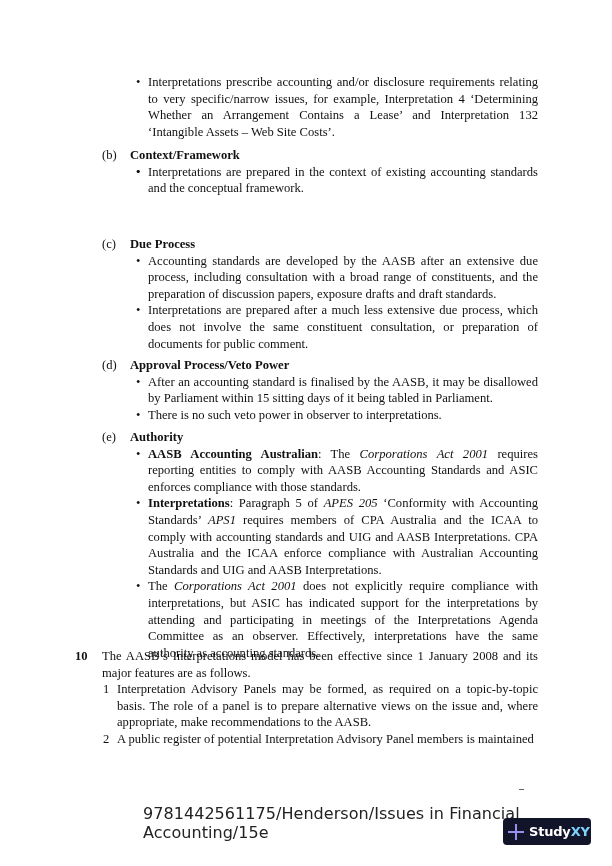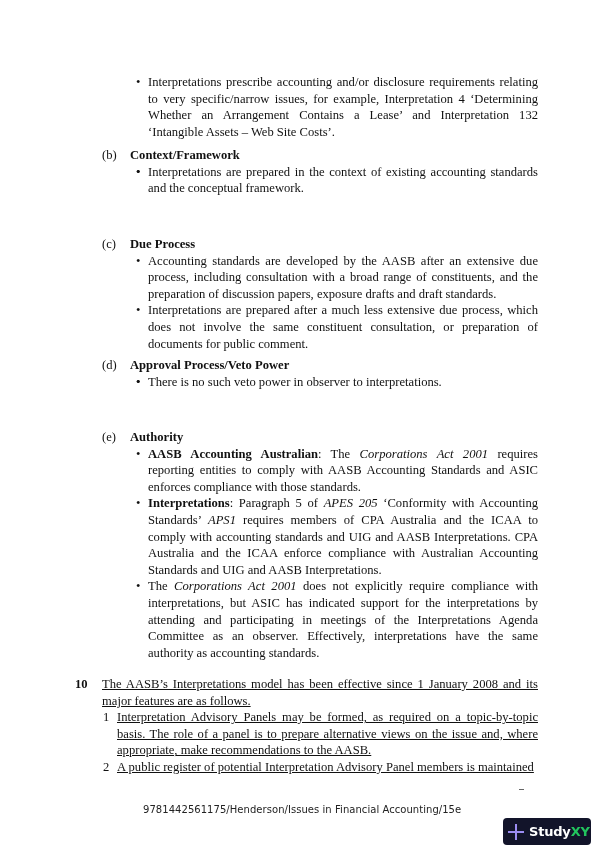--- a/index.html
+++ b/index.html
@@ -12,33 +12,33 @@
     .bullet-item { position: relative; padding-left: 148px; padding-right: 74px; text-align: justify; line-height: 16.6px; }
     .bullet-item .dot { position: absolute; left: 136px; top: 0; width: 8px; }
     .section-head { position: relative; padding-left: 130px; line-height: 16.6px; font-weight: bold; }
     .section-head .label { position: absolute; left: 102px; top: 0; font-weight: normal; }
     .para10 { position: relative; padding-left: 102px; padding-right: 74px; text-align: justify; line-height: 16.6px; }
     .para10 .num { position: absolute; left: 75px; top: 0; font-weight: bold; }
     .num-item { position: relative; padding-left: 117px; padding-right: 74px; text-align: justify; line-height: 16.6px; }
     .num-item .n { position: absolute; left: 103px; top: 0; }
     .footer-text {
       position: absolute; left: 143px; top: 804px; font-family: "DejaVu Sans", "Liberation Sans", sans-serif;
-      font-size: 10px; color: #222; letter-spacing: 0.05px;
+      font-size: 16px; color: #222; letter-spacing: 0.05px;
     }
     .footer-dash { position: absolute; left: 519px; top: 789px; width: 5px; height: 1px; background: #666; }
     .logo {
       position: absolute; left: 503px; top: 818px; width: 88px; height: 27px; background: #12142a;
       border-radius: 4px; display: flex; align-items: center; padding-left: 5px; box-sizing: border-box;
     }
     .logo .plus { width: 16px; height: 16px; position: relative; margin-right: 5px; }
     .logo .plus::before, .logo .plus::after { content: ""; position: absolute; background: #9b8cf2; }
     .logo .plus::before { left: 7px; top: 0; width: 2px; height: 16px; }
     .logo .plus::after { left: 0; top: 7px; width: 16px; height: 2px; }
     .logo .brand { font-family: "DejaVu Sans", "Liberation Sans", sans-serif; font-weight: bold; font-size: 13px; color: #ffffff; letter-spacing: -0.2px; }
-    .logo .brand .xy { color: #22c55e; }
+    .logo .brand .xy { color: #7dd3fc; }
     i { font-style: italic; }
     b { font-weight: bold; }
   </style>
 </head>
 <body>
 
 <div class="page">
 
   <div class="block" style="top:74px;">
     <div class="bullet-item">
@@ -76,20 +76,21 @@
     </div>
   </div>
 
   <div class="block" style="top:357px;">
     <div class="section-head">
       <span class="label">(d)</span>
       <span>Approval Process/Veto Power</span>
     </div>
     <div class="bullet-item">
       <span class="dot">•</span>
+      <span>After an accounting standard is finalised by the AASB, it may be disallowed by Parliament within 15 sitting days of it being tabled in Parliament.</span>
     </div>
     <div class="bullet-item">
       <span class="dot">•</span>
       <span>There is no such veto power in observer to interpretations.</span>
     </div>
   </div>
 
   <div class="block" style="top:429px;">
     <div class="section-head">
       <span class="label">(e)</span>
@@ -102,21 +103,21 @@
     <div class="bullet-item">
       <span class="dot">•</span>
       <b>Interpretations</b><span>: Paragraph 5 of </span><i>APES 205</i><span> ‘Conformity with Accounting Standards’ </span><i>APS1</i><span> requires members of CPA Australia and the ICAA to comply with accounting standards and UIG and AASB Interpretations. CPA Australia and the ICAA enforce compliance with Australian Accounting Standards and UIG and AASB Interpretations.</span>
     </div>
     <div class="bullet-item">
       <span class="dot">•</span>
       <span>The </span><i>Corporations Act 2001</i><span> does not explicitly require compliance with interpretations, but ASIC has indicated support for the interpretations by attending and participating in meetings of the Interpretations Agenda Committee as an observer. Effectively, interpretations have the same authority as accounting standards.</span>
     </div>
   </div>
 
-  <div class="block" style="top:676px;text-decoration:underline;">
+  <div class="block" style="top:648px;">
     <div class="para10">
       <span class="num">10</span>
       <span>The AASB’s Interpretations model has been effective since 1 January 2008 and its major features are as follows.</span>
     </div>
     <div class="num-item">
       <span class="n">1</span>
       <span>Interpretation Advisory Panels may be formed, as required on a topic-by-topic basis. The role of a panel is to prepare alternative views on the issue and, where appropriate, make recommendations to the AASB.</span>
     </div>
     <div class="num-item">
       <span class="n">2</span>

